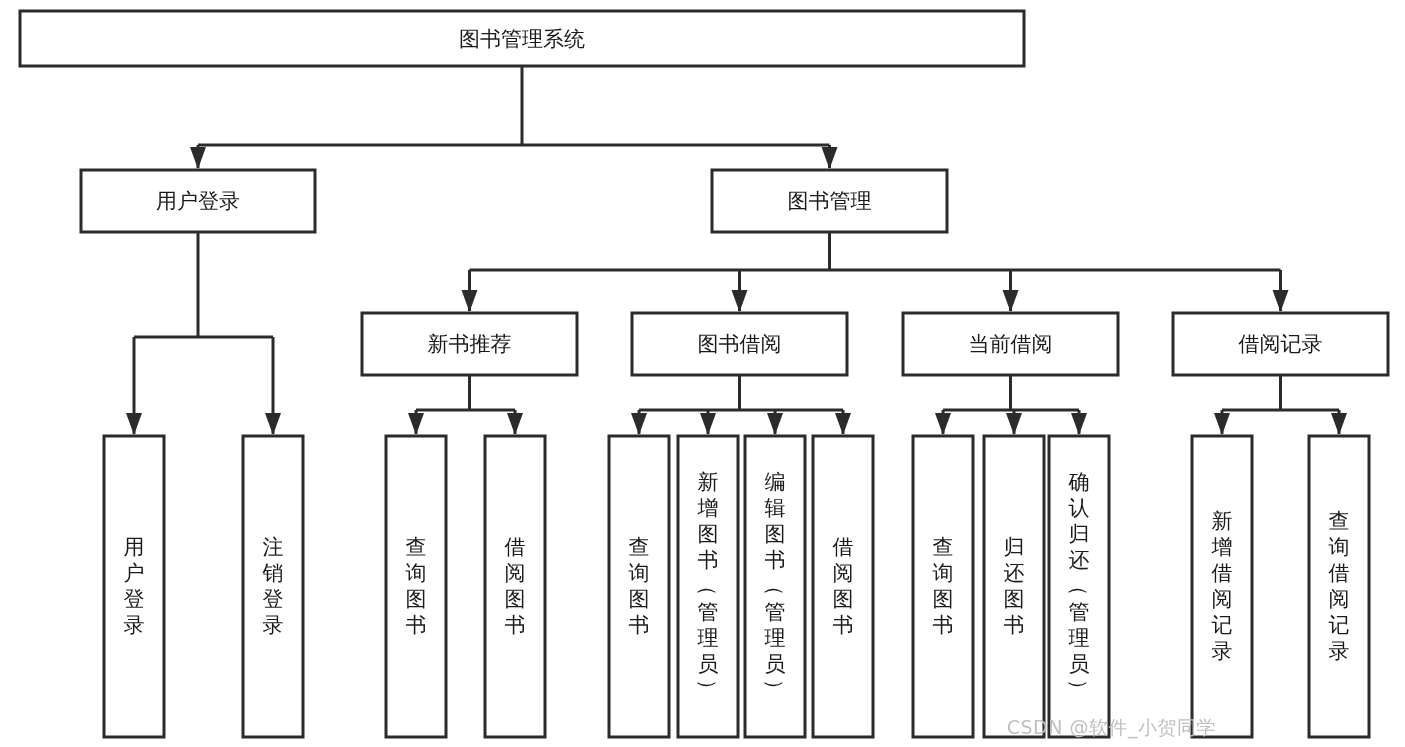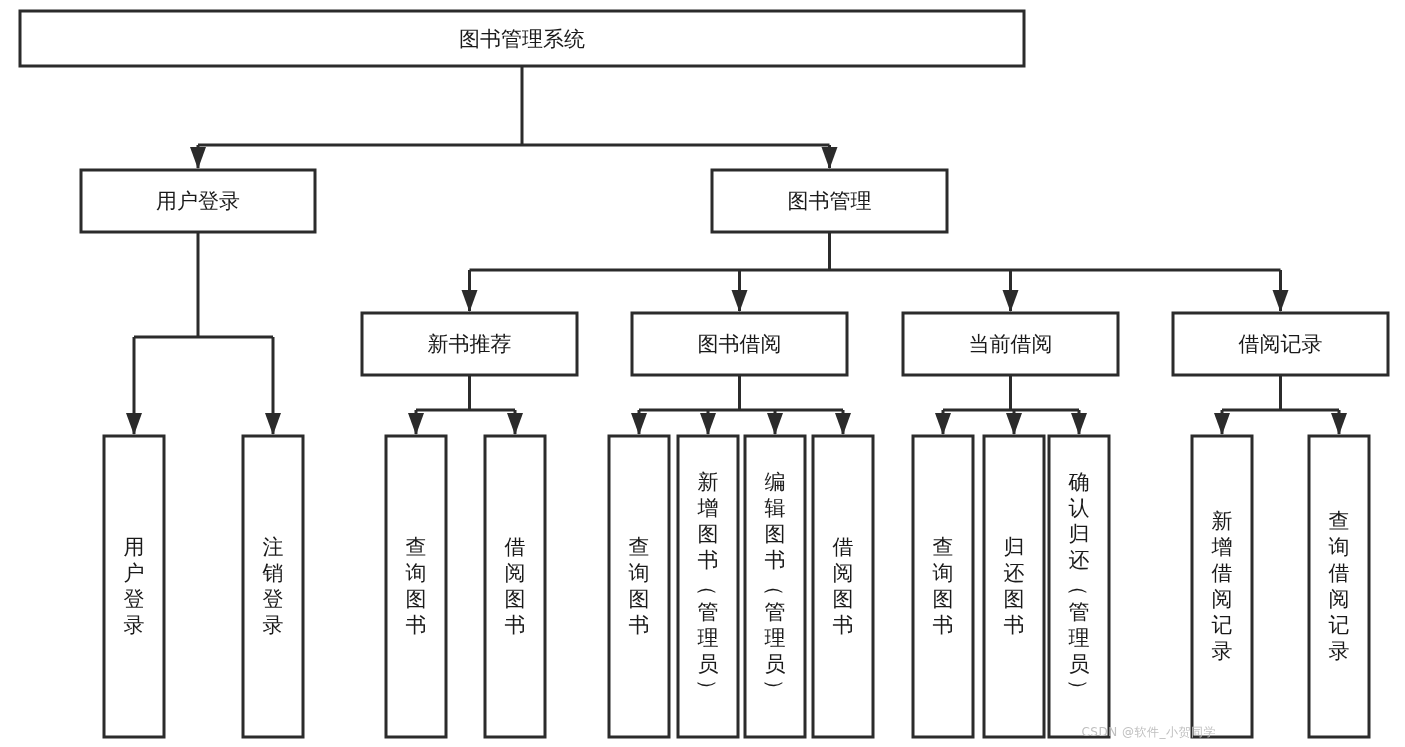--- a/index.html
+++ b/index.html
@@ -53,21 +53,21 @@
   }
   .arrow-head {
     fill: #2b2b2b;
     stroke: none;
   }
   .watermark {
     position: absolute;
     right: 6px;
     bottom: 6px;
     font-family: "DejaVu Sans", "Liberation Sans", sans-serif;
-    font-size: 12px;
+    font-size: 19px;
     color: #bfbfbf;
     white-space: nowrap;
     letter-spacing: 0.5px;
     pointer-events: none;
   }
 </style>
 </head>
 <body>
 
 <div id="diagram-root">

